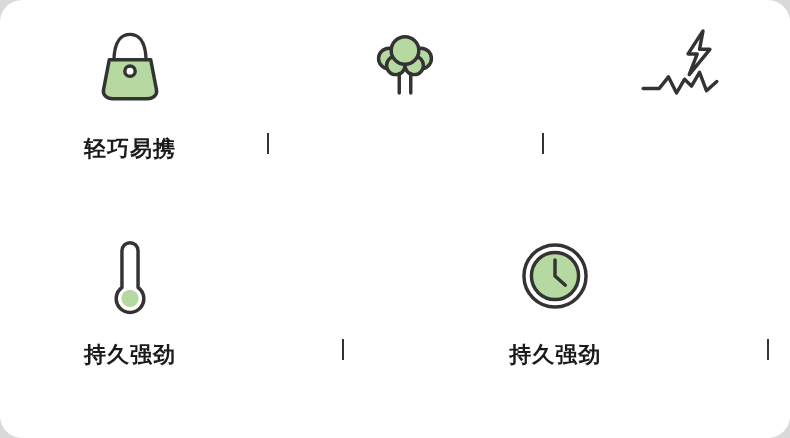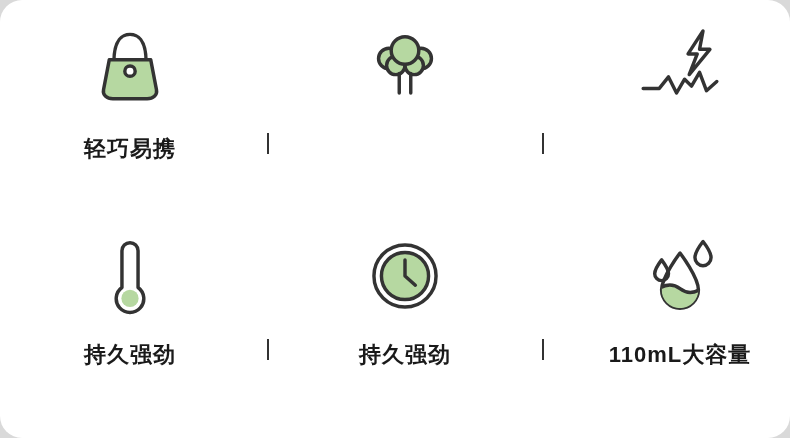--- a/index.html
+++ b/index.html
@@ -127,35 +127,16 @@
           <path class="ic" d="M40 40 V26 M40 40 L49 48"></path>
         </svg>
       </div>
       <div class="label">持久强劲</div>
     </div>
 
     <div class="divider">
         <span class="divider-line"></span>
       </div>
 
-    <div class="feature">
-      <div class="icon-box">
-        <svg width="92" height="92" viewBox="0 0 80 80" aria-hidden="true">
-          <defs>
-            <clipPath id="dropClip">
-              <path d="M40 20 C40 20 24 41 24 52 a16 16 0 0 0 32 0 C56 41 40 20 40 20 Z"></path>
-            </clipPath>
-          </defs>
-          <path class="ic ic-white" d="M40 20 C40 20 24 41 24 52 a16 16 0 0 0 32 0 C56 41 40 20 40 20 Z"></path>
-          <g clip-path="url(#dropClip)">
-            <path class="ic-fill" d="M20 52 Q31 44 40 51 Q49 58 60 50 L60 72 H20 Z"></path>
-            <path class="ic" d="M20 52 Q31 44 40 51 Q49 58 60 50"></path>
-          </g>
-          <path class="ic" d="M24 26 C24 26 18 34 18 38 a6 6 0 0 0 12 0 C30 34 24 26 24 26 Z"></path>
-          <path class="ic" d="M60 10 C60 10 53 19 53 24 a7 7 0 0 0 14 0 C67 19 60 10 60 10 Z"></path>
-        </svg>
-      </div>
-      <div class="label">110mL大容量</div>
-    </div>
 
   </div>
 
 </div>
 
 </body></html>

